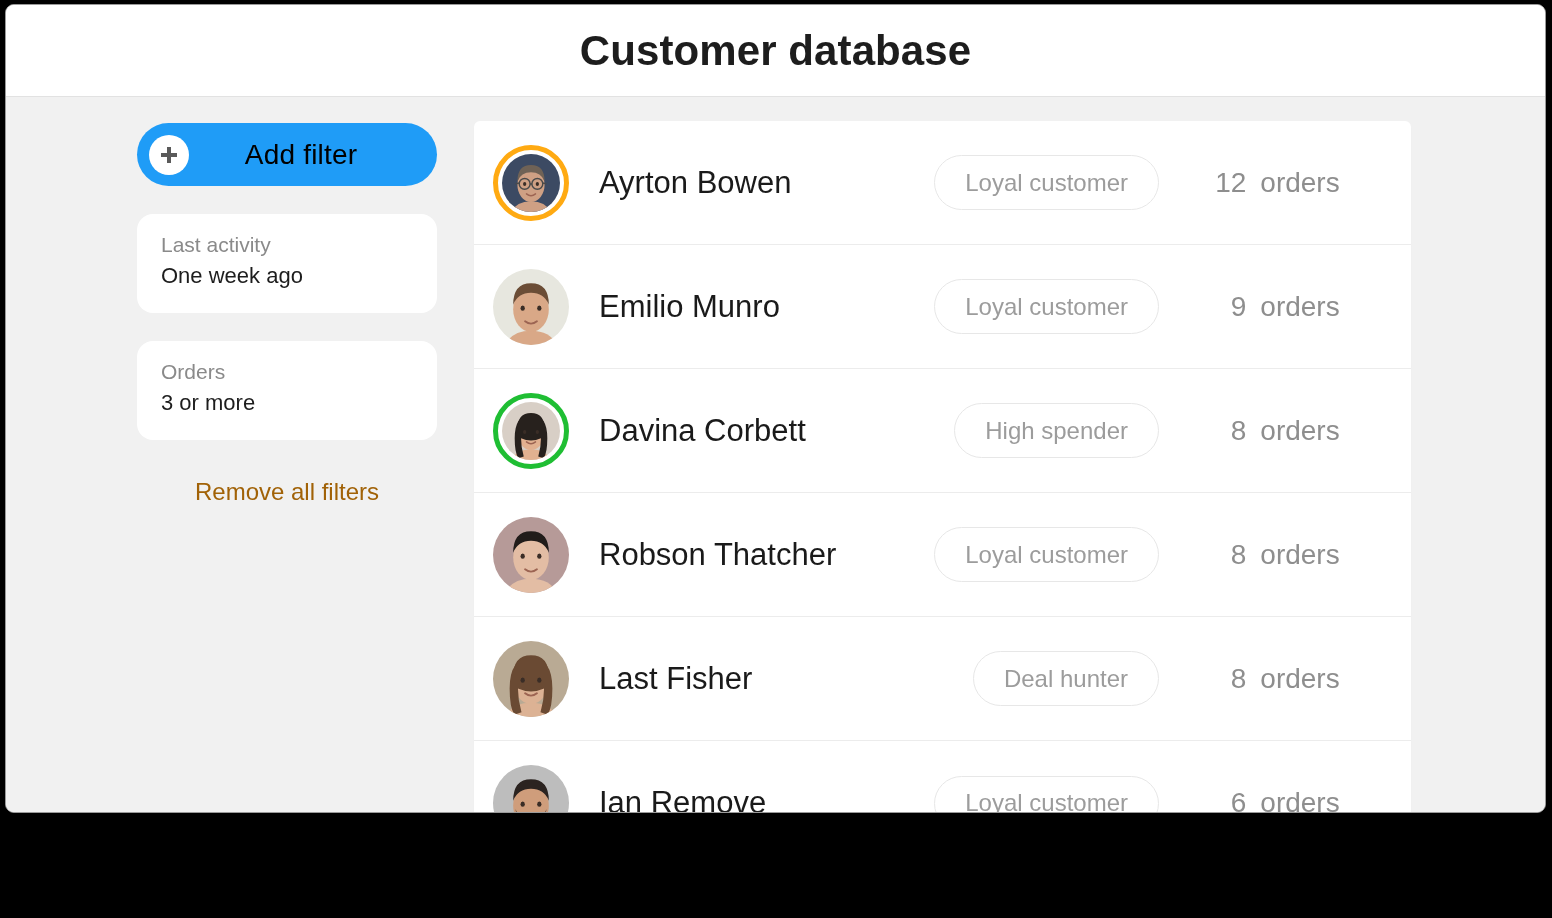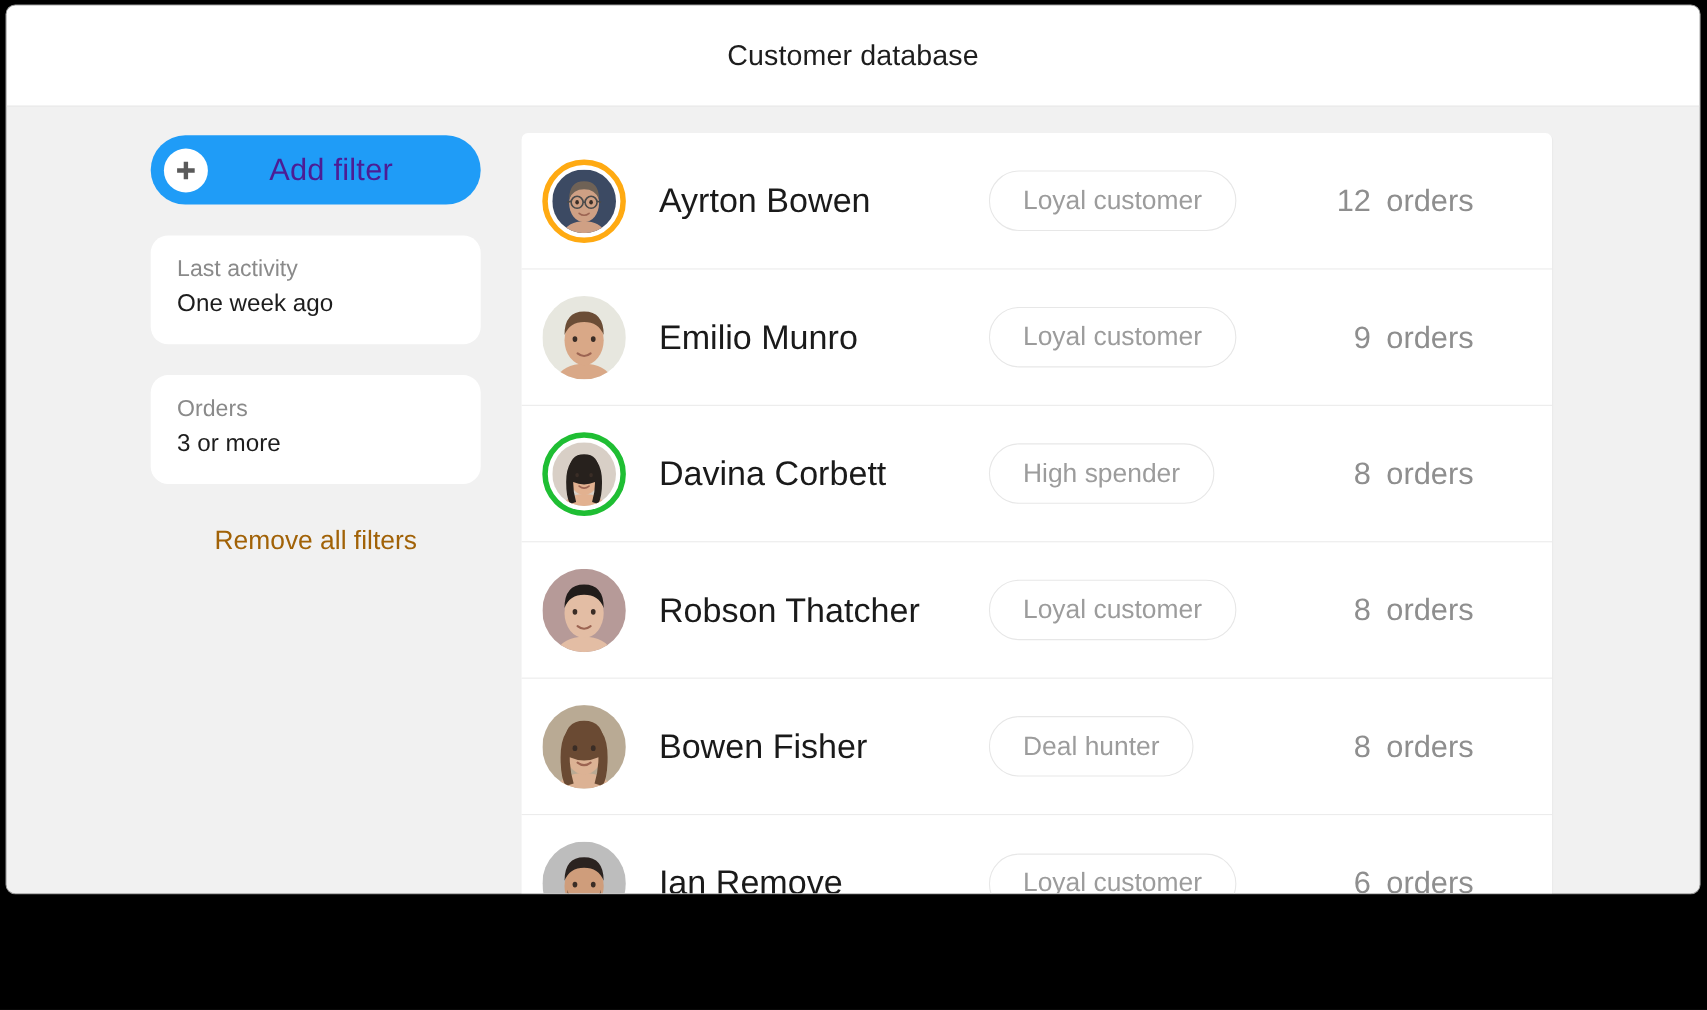--- a/index.html
+++ b/index.html
@@ -34,23 +34,23 @@
   #titlebar {
     height: 92px;
     background: #ffffff;
     border-bottom: 1px solid #e2e2e2;
     display: flex;
     align-items: center;
     justify-content: center;
     box-sizing: border-box;
   }
   #page-title {
-    font-size: 26px;
+    font-size: 42px;
     color: #1d1d1d;
-    font-weight: 400;
+    font-weight: 700;
     letter-spacing: 0.1px;
   }
 
   
   #content {
     display: flex;
     align-items: flex-start;
     height: 716px;
     background: #f1f1f1;
   }
@@ -83,21 +83,21 @@
     background: #ffffff;
     display: flex;
     align-items: center;
     justify-content: center;
     flex: 0 0 40px;
   }
   #add-filter-button .plus-circle svg { display: block; }
   #add-filter-label {
     flex: 1;
     text-align: center;
-    color: #4c1d95;
+    color: #000000;
     font-size: 28px;
     padding-right: 24px;
     letter-spacing: 0.2px;
   }
 
   .filter-card {
     margin-left: 131px;
     width: 300px;
     background: #ffffff;
     border-radius: 16px;
@@ -190,21 +190,21 @@
     justify-content: center;
     padding: 0 30px;
     font-size: 24px;
     color: #9c9c9c;
     white-space: nowrap;
     box-sizing: border-box;
   }
   .badge-cell {
     flex: 0 0 260px;
     display: flex;
-    justify-content: flex-start;
+    justify-content: flex-end;
   }
   .orders-cell {
     flex: 1;
     display: flex;
     align-items: baseline;
     justify-content: center;
     color: #8e8e8e;
     font-size: 28px;
     padding-right: 18px;
   }
@@ -361,21 +361,21 @@
     <ellipse cx="32" cy="34" rx="15" ry="19" fill="#dcb294"></ellipse>
     <path d="M17 30 q0 -18 15 -18 q15 0 15 18 q-4 -10 -15 -10 q-11 0 -15 10z" fill="#6a4a33"></path>
     <path d="M14 40 q0 -26 18 -26 q18 0 18 26 q0 16 -4 22 l-6 -2 q3 -10 3 -20 q-11 5 -22 0 q0 10 3 20 l-6 2 q-4 -6 -4 -22z" fill="#6a4a33"></path>
     <ellipse cx="25" cy="33" rx="1.8" ry="2.2" fill="#3a2d26"></ellipse>
     <ellipse cx="39" cy="33" rx="1.8" ry="2.2" fill="#3a2d26"></ellipse>
     <path d="M27 44 q5 4 10 0" stroke="#9c6452" stroke-width="1.6" fill="none" stroke-linecap="round"></path>
 
   </svg>
             </div>
           </div>
-          <div class="customer-name">Bowen Fisher</div>
+          <div class="customer-name">Last Fisher</div>
           <div class="badge-cell">
             <div class="badge">Deal hunter</div>
           </div>
           <div class="orders-cell">
             <span class="orders-count">8</span>
             <span class="orders-word">orders</span>
           </div>
         </div>
         <div class="customer-row">
           <div class="avatar-wrap">

